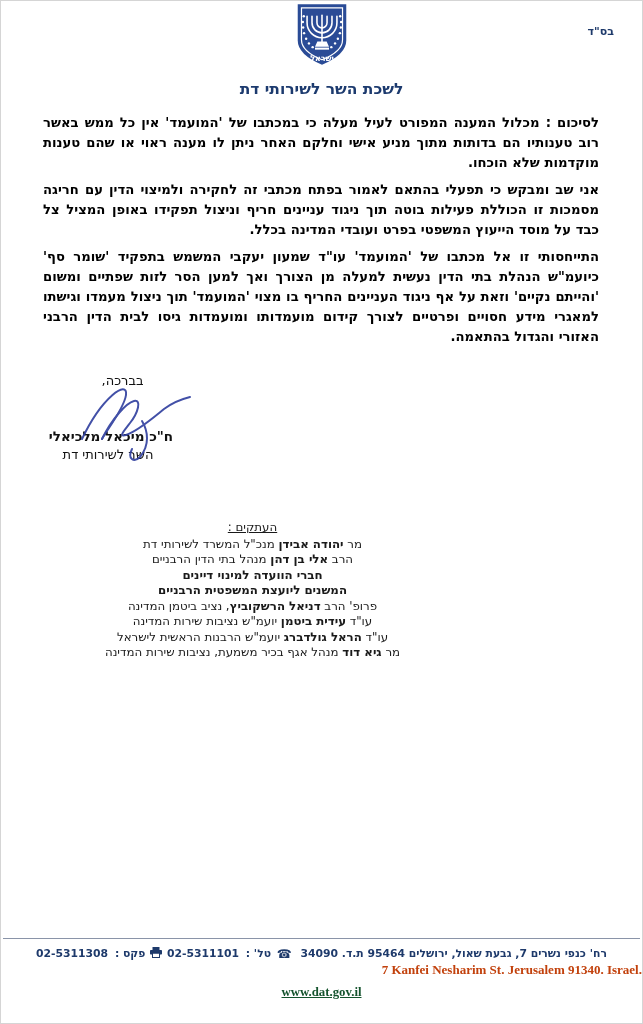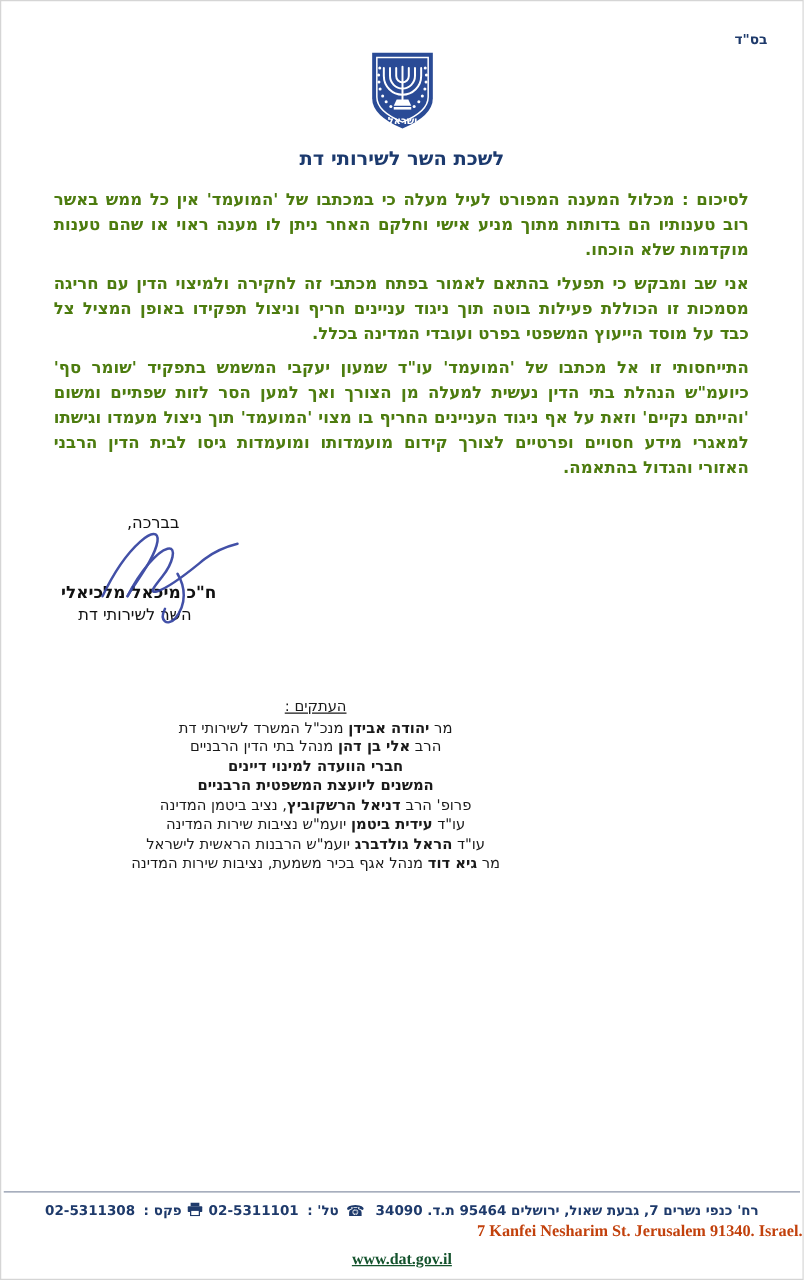--- a/index.html
+++ b/index.html
@@ -12,35 +12,34 @@
     box-sizing:border-box;
     font-family:"DejaVu Sans","Liberation Sans",sans-serif;
     overflow:hidden;
   }
   .bsd{
     position:absolute;top:24px;right:28px;
     color:#1e3a6b;font-size:11px;font-weight:bold;
     direction:rtl;
   }
   .header{
-    padding-top:38px;
     text-align:center;
   }
   .emblem{display:inline-block;}
   .office-title{
     margin-top:7px;
     color:#1c3a6e;
     font-size:15.5px;
     font-weight:bold;
     direction:rtl;
   }
   .body-text{
     direction:rtl;
     margin:15px 43px 0 42px;
-    color:#4d7c0f;
+    color:#000000;
     font-size:13.2px;
     font-weight:bold;
     line-height:20px;
     text-align:justify;
   }
   .body-text p{margin:0 0 7px 0;}
   .signature-block{
     position:relative;
     direction:rtl;
     margin:26px 0 0 0;
@@ -83,21 +82,21 @@
     font-size:11.8px;
     line-height:15.5px;
   }
   .copies-title{
     text-decoration:underline;
     margin-bottom:1px;
   }
   .copy-line b{font-weight:bold;}
   .footer{
     position:absolute;
-    left:0;right:0;bottom:0;
+    left:0;right:0;bottom:15px;
     padding-bottom:8px;
   }
   .footer-rule{
     border-top:1.5px solid #8a94a8;
     margin:0 2px 7px 2px;
   }
   .footer-he{
     direction:rtl;
     text-align:center;
     color:#1e3a6b;

